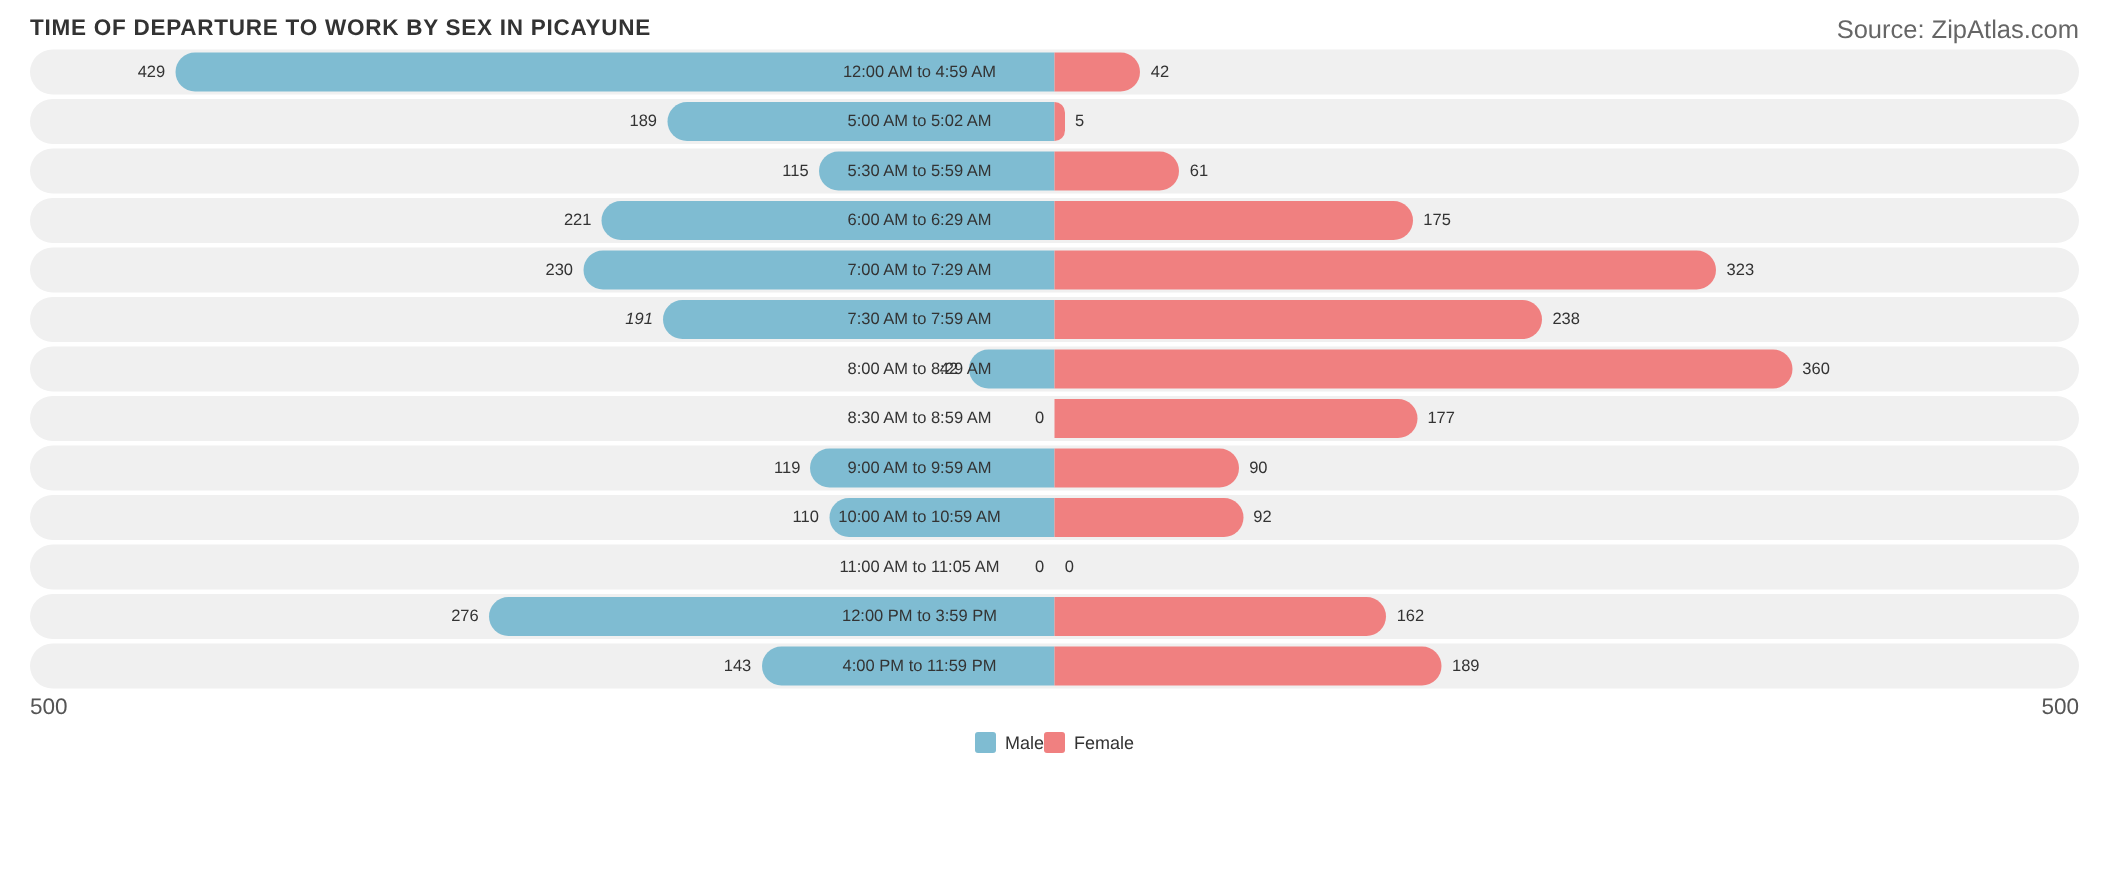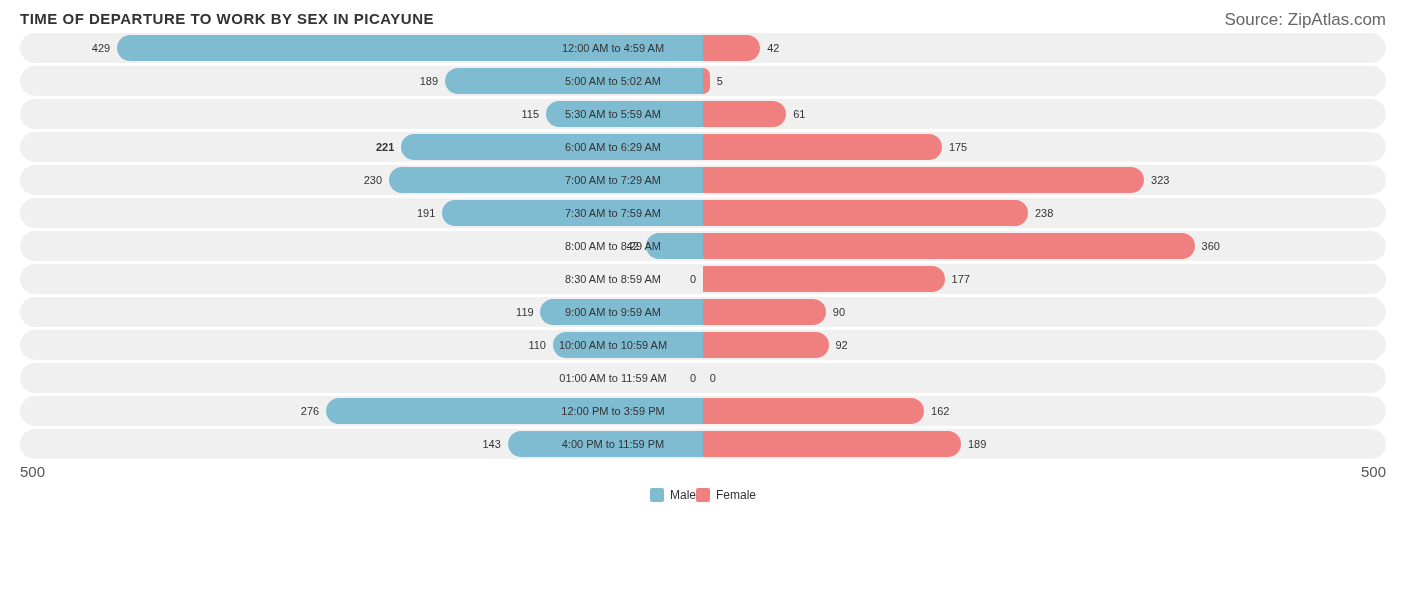--- a/index.html
+++ b/index.html
@@ -147,35 +147,35 @@
         <div class="male-bar" style="width: 11.5%;"></div>
         <div class="female-bar" style="width: 6.1%;"></div>
         <div class="center-label">5:30 AM to 5:59 AM</div>
         <div class="male-value" style="right: 62%;">115</div>
         <div class="female-value" style="left: 56.6%;">61</div>
       </div>
       <div class="row">
         <div class="male-bar" style="width: 22.1%;"></div>
         <div class="female-bar" style="width: 17.5%;"></div>
         <div class="center-label">6:00 AM to 6:29 AM</div>
-        <div class="male-value" style="right: 72.6%; font-weight: bold;">221</div>
+        <div class="male-value" style="right: 72.6%;">221</div>
         <div class="female-value" style="left: 68%;">175</div>
       </div>
       <div class="row">
         <div class="male-bar" style="width: 23%;"></div>
         <div class="female-bar" style="width: 32.3%;"></div>
         <div class="center-label">7:00 AM to 7:29 AM</div>
         <div class="male-value" style="right: 73.5%;">230</div>
         <div class="female-value" style="right: 18.7%; left: 82.8%;">323</div>
       </div>
       <div class="row">
         <div class="male-bar" style="width: 19.1%;"></div>
         <div class="female-bar" style="width: 23.8%;"></div>
         <div class="center-label">7:30 AM to 7:59 AM</div>
-        <div class="male-value" style="right: 69.6%;">191</div>
+        <div class="male-value" style="right: 69.6%; font-style: italic;">191</div>
         <div class="female-value" style="right: 27.2%; left: 74.3%;">238</div>
       </div>
       <div class="row">
         <div class="male-bar" style="width: 4.2%;"></div>
         <div class="female-bar" style="width: 36%;"></div>
         <div class="center-label">8:00 AM to 8:29 AM</div>
         <div class="male-value" style="right: 54.7%;">42</div>
         <div class="female-value" style="right: 15%; left: 86.5%;">360</div>
       </div>
       <div class="row">
@@ -195,21 +195,21 @@
       <div class="row">
         <div class="male-bar" style="width: 11%;"></div>
         <div class="female-bar" style="width: 9.2%;"></div>
         <div class="center-label">10:00 AM to 10:59 AM</div>
         <div class="male-value" style="right: 61.5%;">110</div>
         <div class="female-value" style="left: 59.7%;">92</div>
       </div>
       <div class="row">
         <div class="male-bar" style="width: 0%;"></div>
         <div class="female-bar" style="width: 0%;"></div>
-        <div class="center-label">01:00 AM to 11:59 AM</div>
+        <div class="center-label">11:00 AM to 11:05 AM</div>
         <div class="male-value" style="right: 50.5%;">0</div>
         <div class="female-value" style="left: 50.5%;">0</div>
       </div>
       <div class="row">
         <div class="male-bar" style="width: 27.6%;"></div>
         <div class="female-bar" style="width: 16.2%;"></div>
         <div class="center-label">12:00 PM to 3:59 PM</div>
         <div class="male-value" style="right: 78.1%;">276</div>
         <div class="female-value" style="left: 66.7%;">162</div>
       </div>

